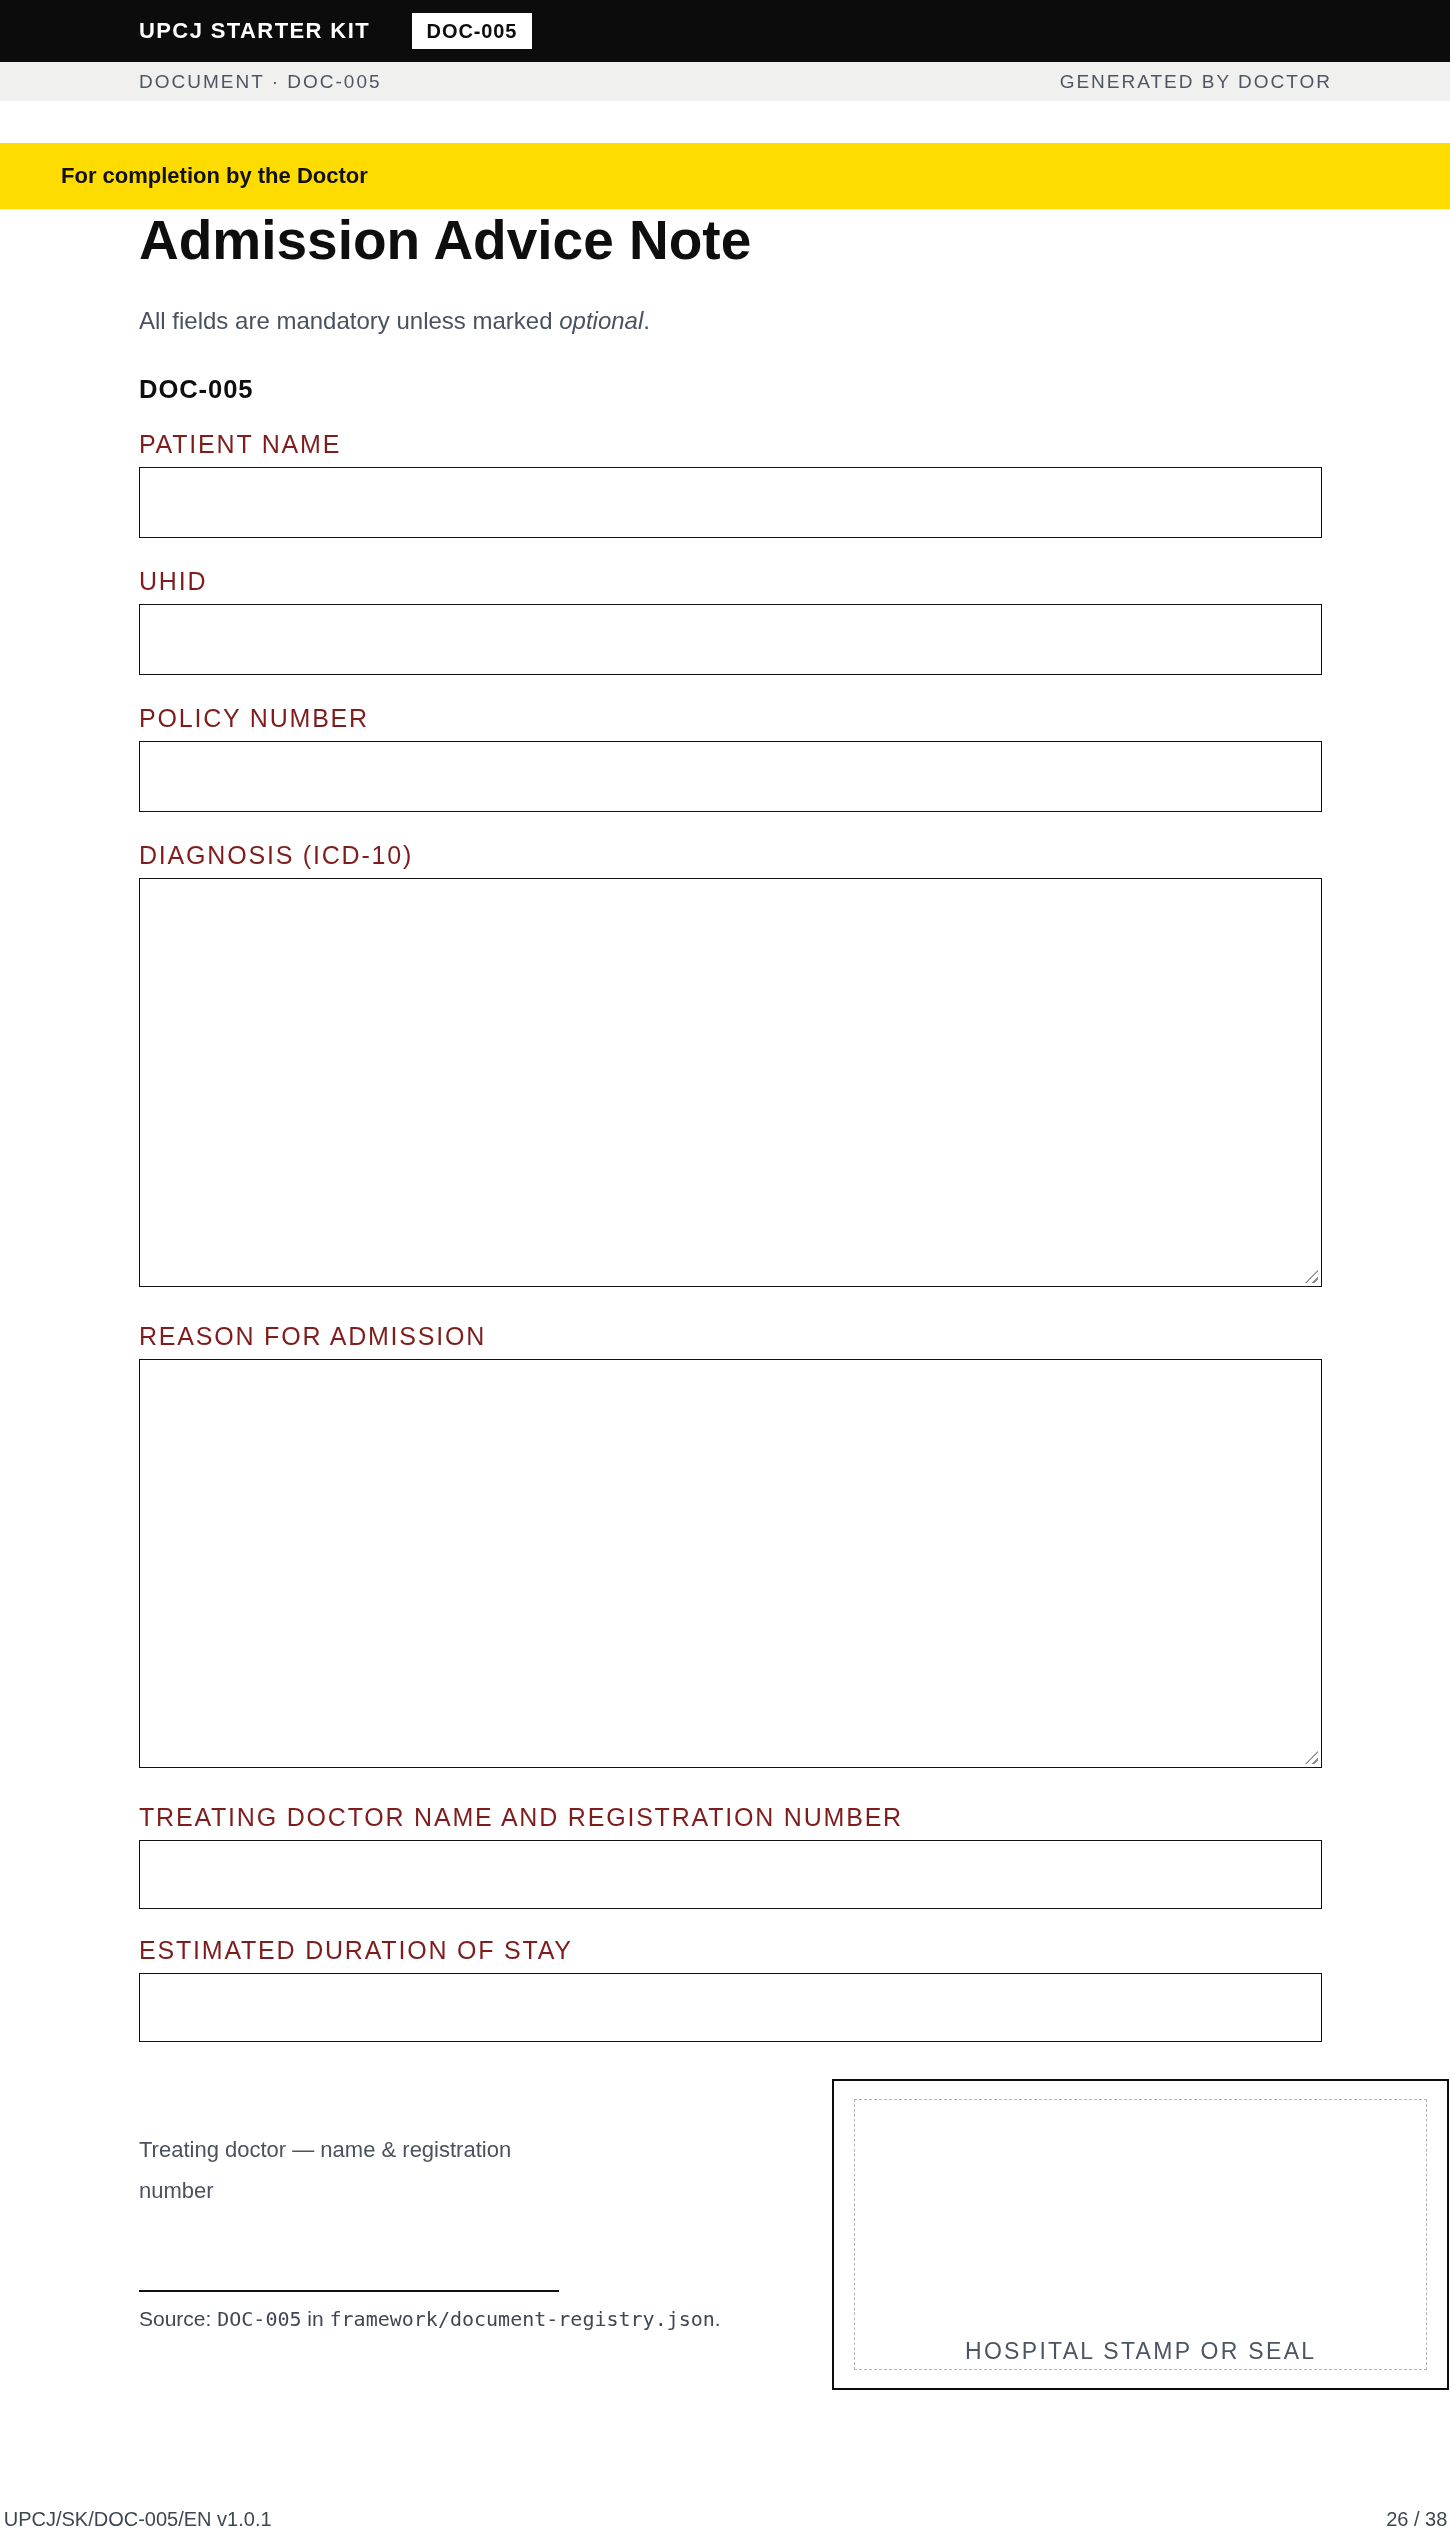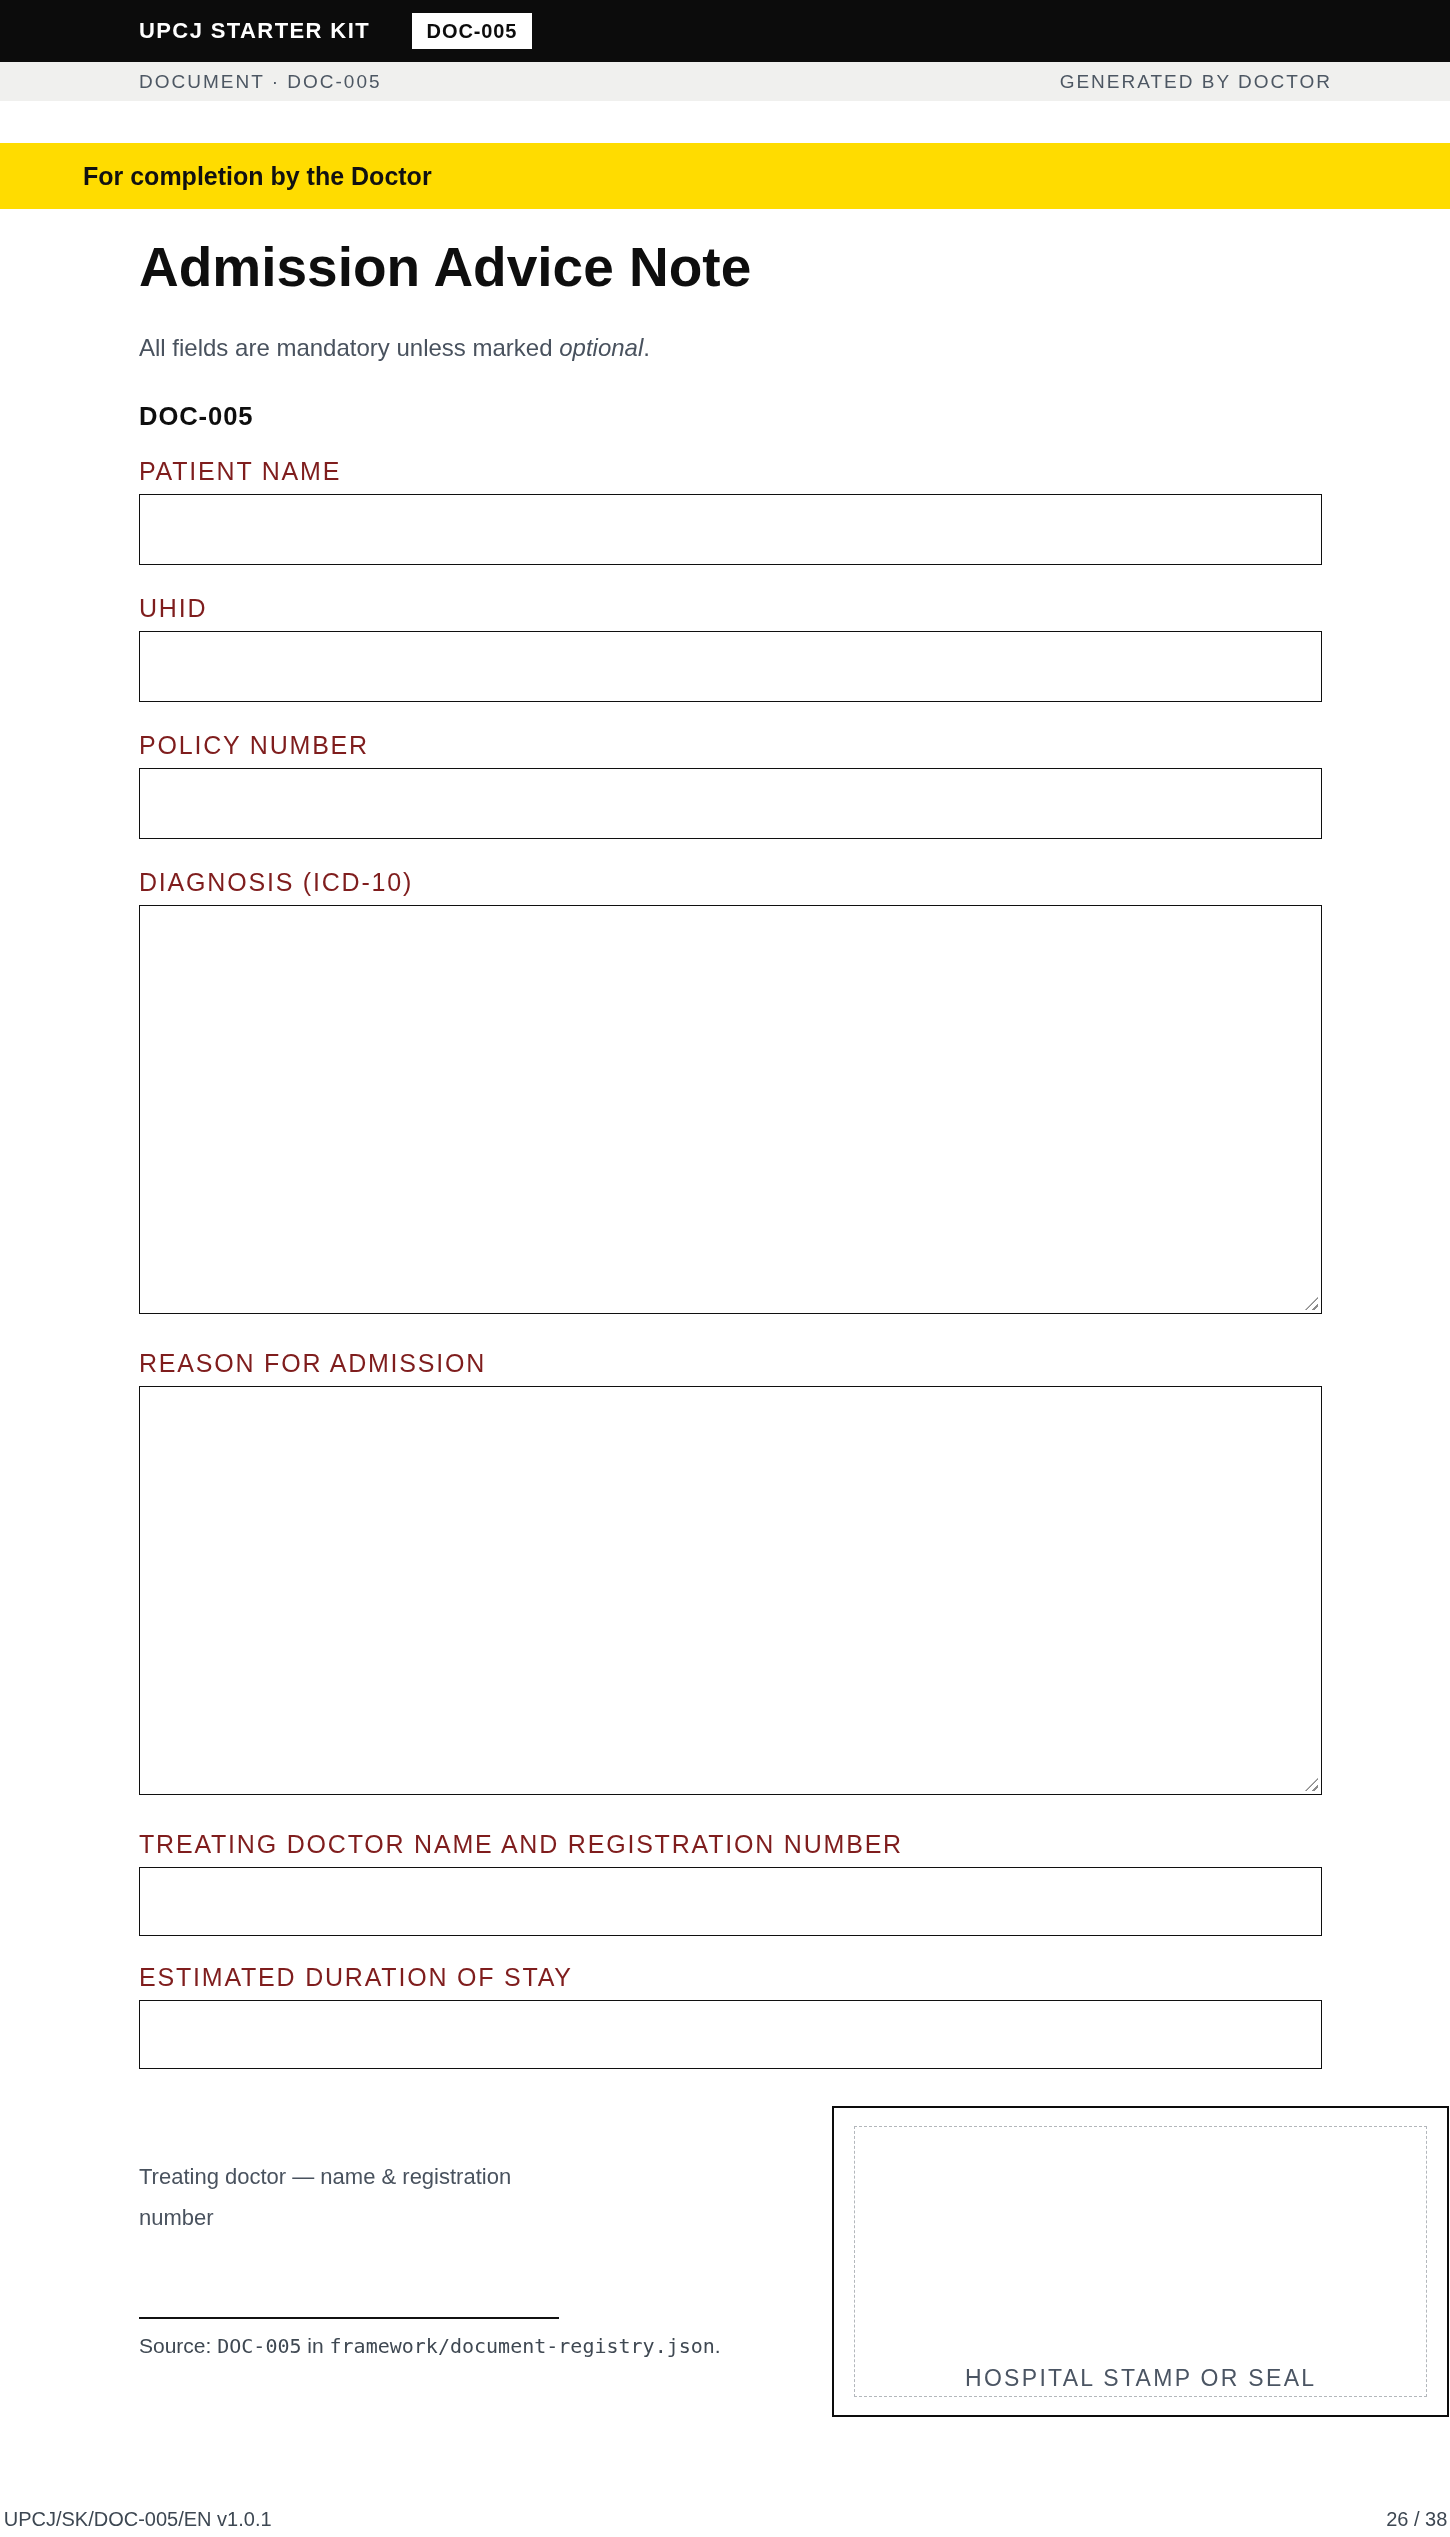--- a/index.html
+++ b/index.html
@@ -10,24 +10,24 @@
   }
   
   .topbar { height:62px; background:#0c0c0c; display:flex; align-items:center; padding-left:139px; gap:42px; }
   .brand { color:#ffffff; font-weight:bold; font-size:22px; letter-spacing:1.4px; white-space:nowrap; }
   .badge { background:#ffffff; color:#0c0c0c; font-weight:bold; font-size:20px; letter-spacing:0.9px; padding:6.4px 14.6px; }
   
   .subbar { height:39px; background:#f0f0ee; display:flex; align-items:center; justify-content:space-between;
             padding:0 119px 0 139px; color:#4d5763; font-size:19px; letter-spacing:2px; white-space:nowrap; }
   
   .banner { margin-top:42px; height:66px; background:#ffdc00; display:flex; align-items:center;
-            padding-left:83px; font-size:25px; font-weight:bold; color:#111; }
+            padding-left:61px; font-size:22px; font-weight:bold; color:#111; }
   
   .content { padding:0 129px 0 139px; }
-  h1.title { margin-top:27px; font-size:55px; line-height:1.15; font-weight:bold; color:#0e0e0e; }
+  h1.title { font-size:55px; line-height:1.15; font-weight:bold; color:#0e0e0e; }
   .subtitle { margin-top:35px; font-size:24px; color:#49525e; }
   .subtitle em { font-style:italic; }
   h2.sec { margin-top:40px; font-size:25.6px; letter-spacing:0.9px; font-weight:bold; color:#0e0e0e; }
   .flabel { display:block; font-size:25px; letter-spacing:1.8px; color:#7f1d1d; line-height:28px; }
   .g1 .flabel { margin-top:25.6px; }
   .g2 .flabel, .g3 .flabel, .g4 .flabel { margin-top:29px; }
   .g5 .flabel, .g6 .flabel { margin-top:35px; }
   .g7 .flabel { margin-top:27px; }
   .finput {
     display:block; width:100%; height:71px; margin-top:9px;

